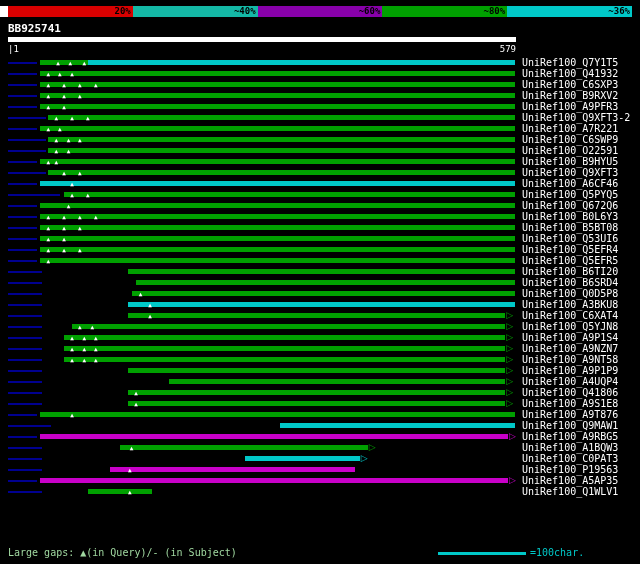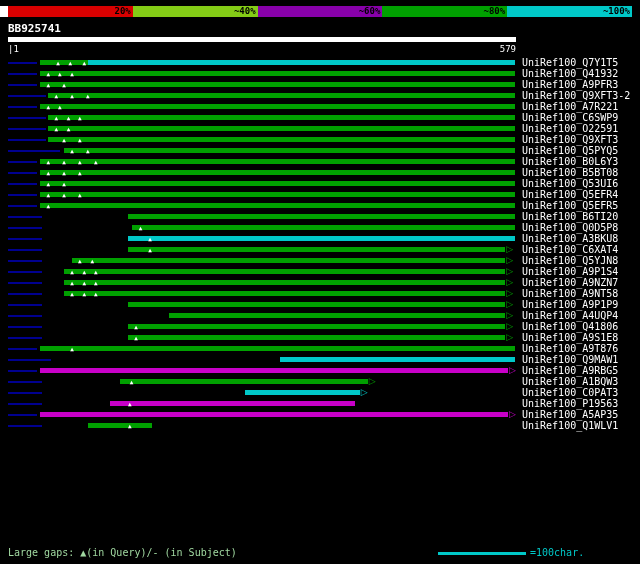--- a/index.html
+++ b/index.html
@@ -35,31 +35,31 @@
 </style>
 </head>
 <body>
 
 <div class="screen">
   <div class="colorbar">
       <div class="seg cap" style="background: rgb(255, 255, 255);"></div>
       <div class="seg" style="background: rgb(216, 0, 0);">
         <span>20%</span>
       </div>
-      <div class="seg" style="background: #84cc16;">
+      <div class="seg" style="background: #14b8a6;">
         <span>~40%</span>
       </div>
       <div class="seg" style="background: rgb(136, 0, 170);">
         <span>~60%</span>
       </div>
       <div class="seg" style="background: rgb(0, 160, 0);">
         <span>~80%</span>
       </div>
       <div class="seg" style="background: rgb(0, 200, 200);">
-        <span>~100%</span>
+        <span>~36%</span>
       </div>
     </div>
   <div class="query-name">BB925741</div>
   <div class="query-bar"></div>
   <div class="ruler">
     <span class="start">|1</span>
     <span class="end">579</span>
   </div>
   <div class="rows" id="rows">
       <div class="row">
@@ -77,20 +77,37 @@
         <span class="gap" style="left: 48.3495px;">▲</span>
         <span class="gap" style="left: 59.7526px;">▲</span>
         <span class="gap" style="left: 72.0329px;">▲</span>
         <span class="label">UniRef100_Q41932</span>
       </div>
       <div class="row">
         <div class="lead" style="left: 8px; width: 28.9464px; background: rgb(0, 0, 144);"></div>
         <div class="seg" style="left: 39.5779px; width: 475.422px; background: rgb(0, 160, 0);"></div>
         <span class="gap" style="left: 48.3495px;">▲</span>
         <span class="gap" style="left: 64.1384px;">▲</span>
+        <span class="gap" style="left: 79.9273px;">▲</span>
+        <span class="gap" style="left: 95.7163px;">▲</span>
+        <span class="label">UniRef100_C6SXP3</span>
+      </div>
+      <div class="row">
+        <div class="lead" style="left: 8px; width: 28.9464px; background: rgb(0, 0, 144);"></div>
+        <div class="seg" style="left: 39.5779px; width: 475.422px; background: rgb(0, 160, 0);"></div>
+        <span class="gap" style="left: 48.3495px;">▲</span>
+        <span class="gap" style="left: 64.1384px;">▲</span>
+        <span class="gap" style="left: 79.9273px;">▲</span>
+        <span class="label">UniRef100_B9RXV2</span>
+      </div>
+      <div class="row">
+        <div class="lead" style="left: 8px; width: 28.9464px; background: rgb(0, 0, 144);"></div>
+        <div class="seg" style="left: 39.5779px; width: 475.422px; background: rgb(0, 160, 0);"></div>
+        <span class="gap" style="left: 48.3495px;">▲</span>
+        <span class="gap" style="left: 64.1384px;">▲</span>
         <span class="label">UniRef100_A9PFR3</span>
       </div>
       <div class="row">
         <div class="lead" style="left: 8px; width: 37.718px; background: rgb(0, 0, 144);"></div>
         <div class="seg" style="left: 48.3495px; width: 466.651px; background: rgb(0, 160, 0);"></div>
         <span class="gap" style="left: 56.2439px;">▲</span>
         <span class="gap" style="left: 72.0329px;">▲</span>
         <span class="gap" style="left: 87.8218px;">▲</span>
         <span class="label">UniRef100_Q9XFT3-2</span>
       </div>
@@ -110,36 +127,55 @@
         <span class="label">UniRef100_C6SWP9</span>
       </div>
       <div class="row">
         <div class="lead" style="left: 8px; width: 37.718px; background: rgb(0, 0, 144);"></div>
         <div class="seg" style="left: 48.3495px; width: 466.651px; background: rgb(0, 160, 0);"></div>
         <span class="gap" style="left: 56.2439px;">▲</span>
         <span class="gap" style="left: 68.5242px;">▲</span>
         <span class="label">UniRef100_O22591</span>
       </div>
       <div class="row">
+        <div class="lead" style="left: 8px; width: 28.9464px; background: rgb(0, 0, 144);"></div>
+        <div class="seg" style="left: 39.5779px; width: 475.422px; background: rgb(0, 160, 0);"></div>
+        <span class="gap" style="left: 48.3495px;">▲</span>
+        <span class="gap" style="left: 56.2439px;">▲</span>
+        <span class="label">UniRef100_B9HYU5</span>
+      </div>
+      <div class="row">
         <div class="lead" style="left: 8px; width: 37.718px; background: rgb(0, 0, 144);"></div>
         <div class="seg" style="left: 48.3495px; width: 466.651px; background: rgb(0, 160, 0);"></div>
         <span class="gap" style="left: 64.1384px;">▲</span>
         <span class="gap" style="left: 79.9273px;">▲</span>
         <span class="label">UniRef100_Q9XFT3</span>
       </div>
       <div class="row">
+        <div class="lead" style="left: 8px; width: 28.9464px; background: rgb(0, 0, 144);"></div>
+        <div class="seg" style="left: 39.5779px; width: 475.422px; background: rgb(0, 200, 200);"></div>
+        <span class="gap" style="left: 72.0329px;">▲</span>
+        <span class="label">UniRef100_A6CF46</span>
+      </div>
+      <div class="row">
         <div class="lead" style="left: 8px; width: 51.7526px; background: rgb(0, 0, 144);"></div>
         <div class="seg" style="left: 64.1384px; width: 450.862px; background: rgb(0, 160, 0);"></div>
         <span class="gap" style="left: 72.0329px;">▲</span>
         <span class="gap" style="left: 87.8218px;">▲</span>
         <span class="label">UniRef100_Q5PYQ5</span>
       </div>
       <div class="row">
         <div class="lead" style="left: 8px; width: 28.9464px; background: rgb(0, 0, 144);"></div>
         <div class="seg" style="left: 39.5779px; width: 475.422px; background: rgb(0, 160, 0);"></div>
+        <span class="gap" style="left: 68.5242px;">▲</span>
+        <span class="label">UniRef100_Q672Q6</span>
+      </div>
+      <div class="row">
+        <div class="lead" style="left: 8px; width: 28.9464px; background: rgb(0, 0, 144);"></div>
+        <div class="seg" style="left: 39.5779px; width: 475.422px; background: rgb(0, 160, 0);"></div>
         <span class="gap" style="left: 48.3495px;">▲</span>
         <span class="gap" style="left: 64.1384px;">▲</span>
         <span class="gap" style="left: 79.9273px;">▲</span>
         <span class="gap" style="left: 95.7163px;">▲</span>
         <span class="label">UniRef100_B0L6Y3</span>
       </div>
       <div class="row">
         <div class="lead" style="left: 8px; width: 28.9464px; background: rgb(0, 0, 144);"></div>
         <div class="seg" style="left: 39.5779px; width: 475.422px; background: rgb(0, 160, 0);"></div>
         <span class="gap" style="left: 48.3495px;">▲</span>
@@ -165,20 +201,25 @@
       <div class="row">
         <div class="lead" style="left: 8px; width: 28.9464px; background: rgb(0, 0, 144);"></div>
         <div class="seg" style="left: 39.5779px; width: 475.422px; background: rgb(0, 160, 0);"></div>
         <span class="gap" style="left: 48.3495px;">▲</span>
         <span class="label">UniRef100_Q5EFR5</span>
       </div>
       <div class="row">
         <div class="lead" style="left: 8px; width: 34.2093px; background: rgb(0, 0, 144);"></div>
         <div class="seg" style="left: 128.171px; width: 386.829px; background: rgb(0, 160, 0);"></div>
         <span class="label">UniRef100_B6TI20</span>
+      </div>
+      <div class="row">
+        <div class="lead" style="left: 8px; width: 34.2093px; background: rgb(0, 0, 144);"></div>
+        <div class="seg" style="left: 136.066px; width: 378.934px; background: rgb(0, 160, 0);"></div>
+        <span class="label">UniRef100_B6SRD4</span>
       </div>
       <div class="row">
         <div class="lead" style="left: 8px; width: 34.2093px; background: rgb(0, 0, 144);"></div>
         <div class="seg" style="left: 131.68px; width: 383.32px; background: rgb(0, 160, 0);"></div>
         <span class="gap" style="left: 140.452px;">▲</span>
         <span class="label">UniRef100_Q0D5P8</span>
       </div>
       <div class="row">
         <div class="lead" style="left: 8px; width: 34.2093px; background: rgb(0, 0, 144);"></div>
         <div class="seg" style="left: 128.171px; width: 386.829px; background: rgb(0, 200, 200);"></div>

